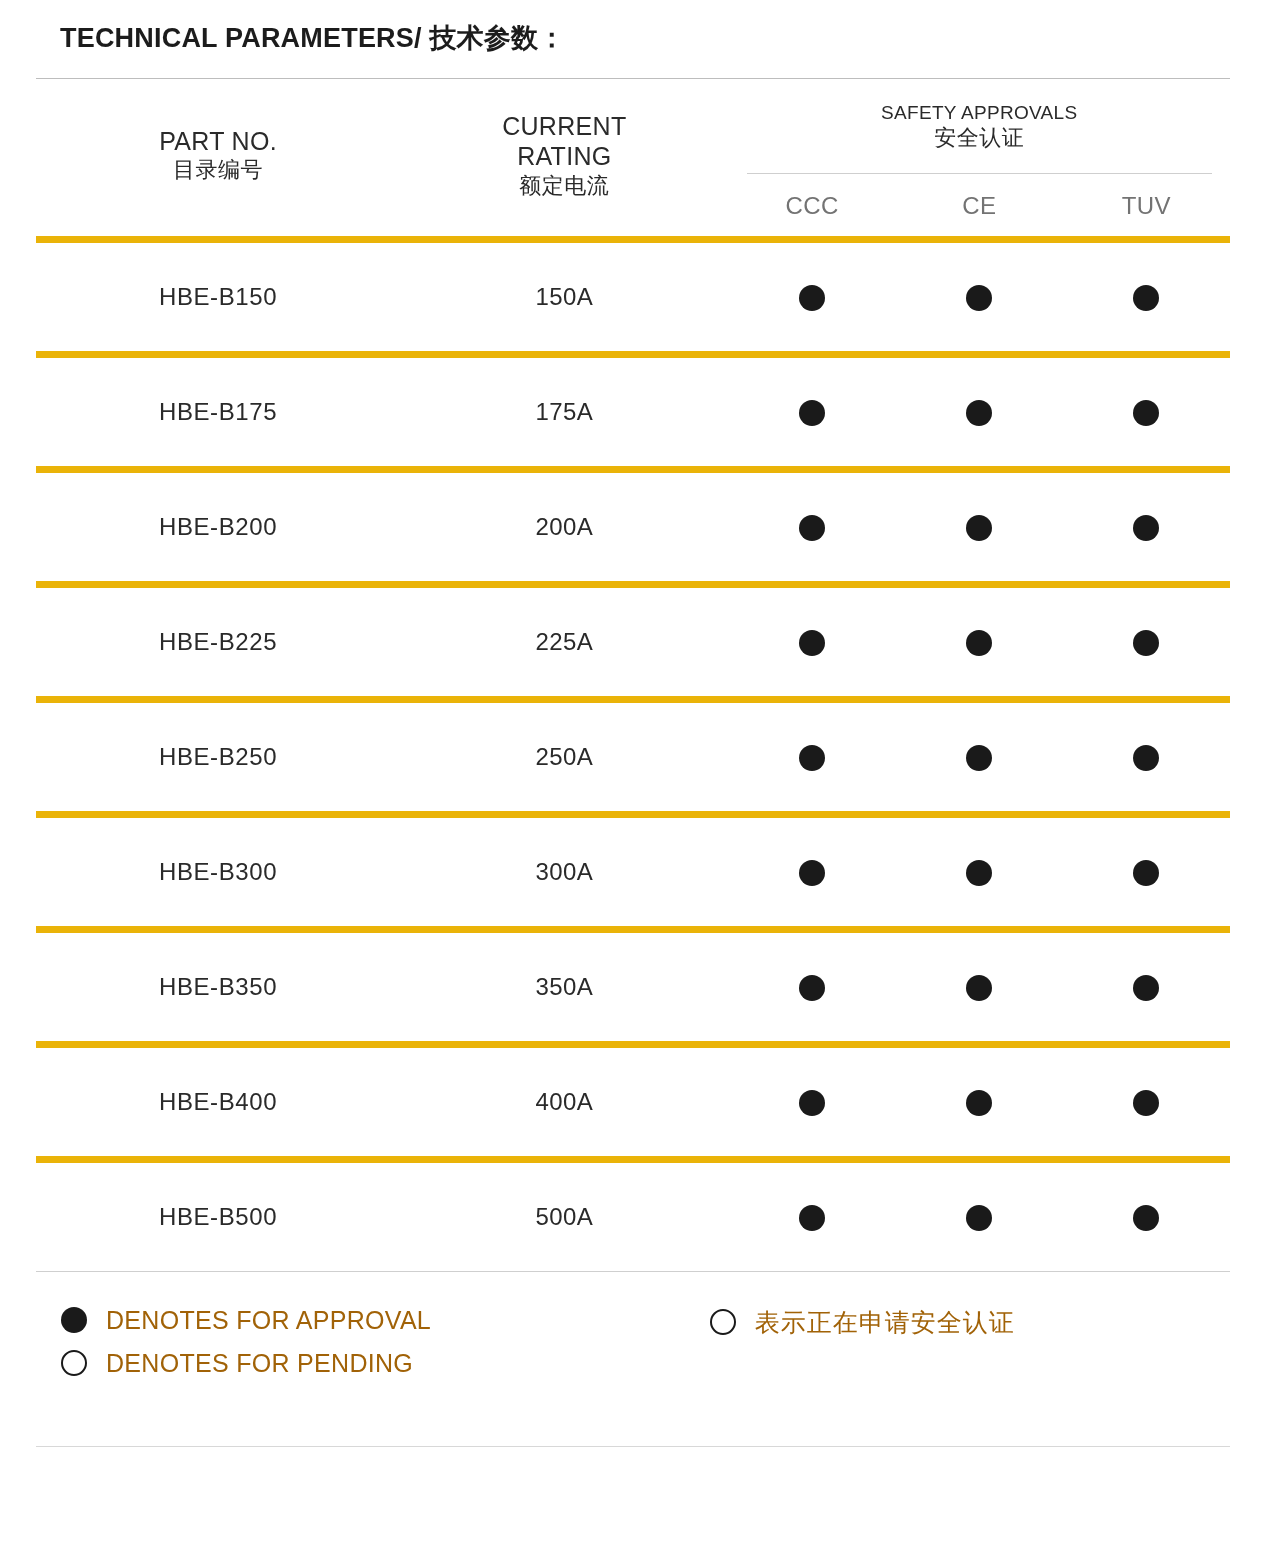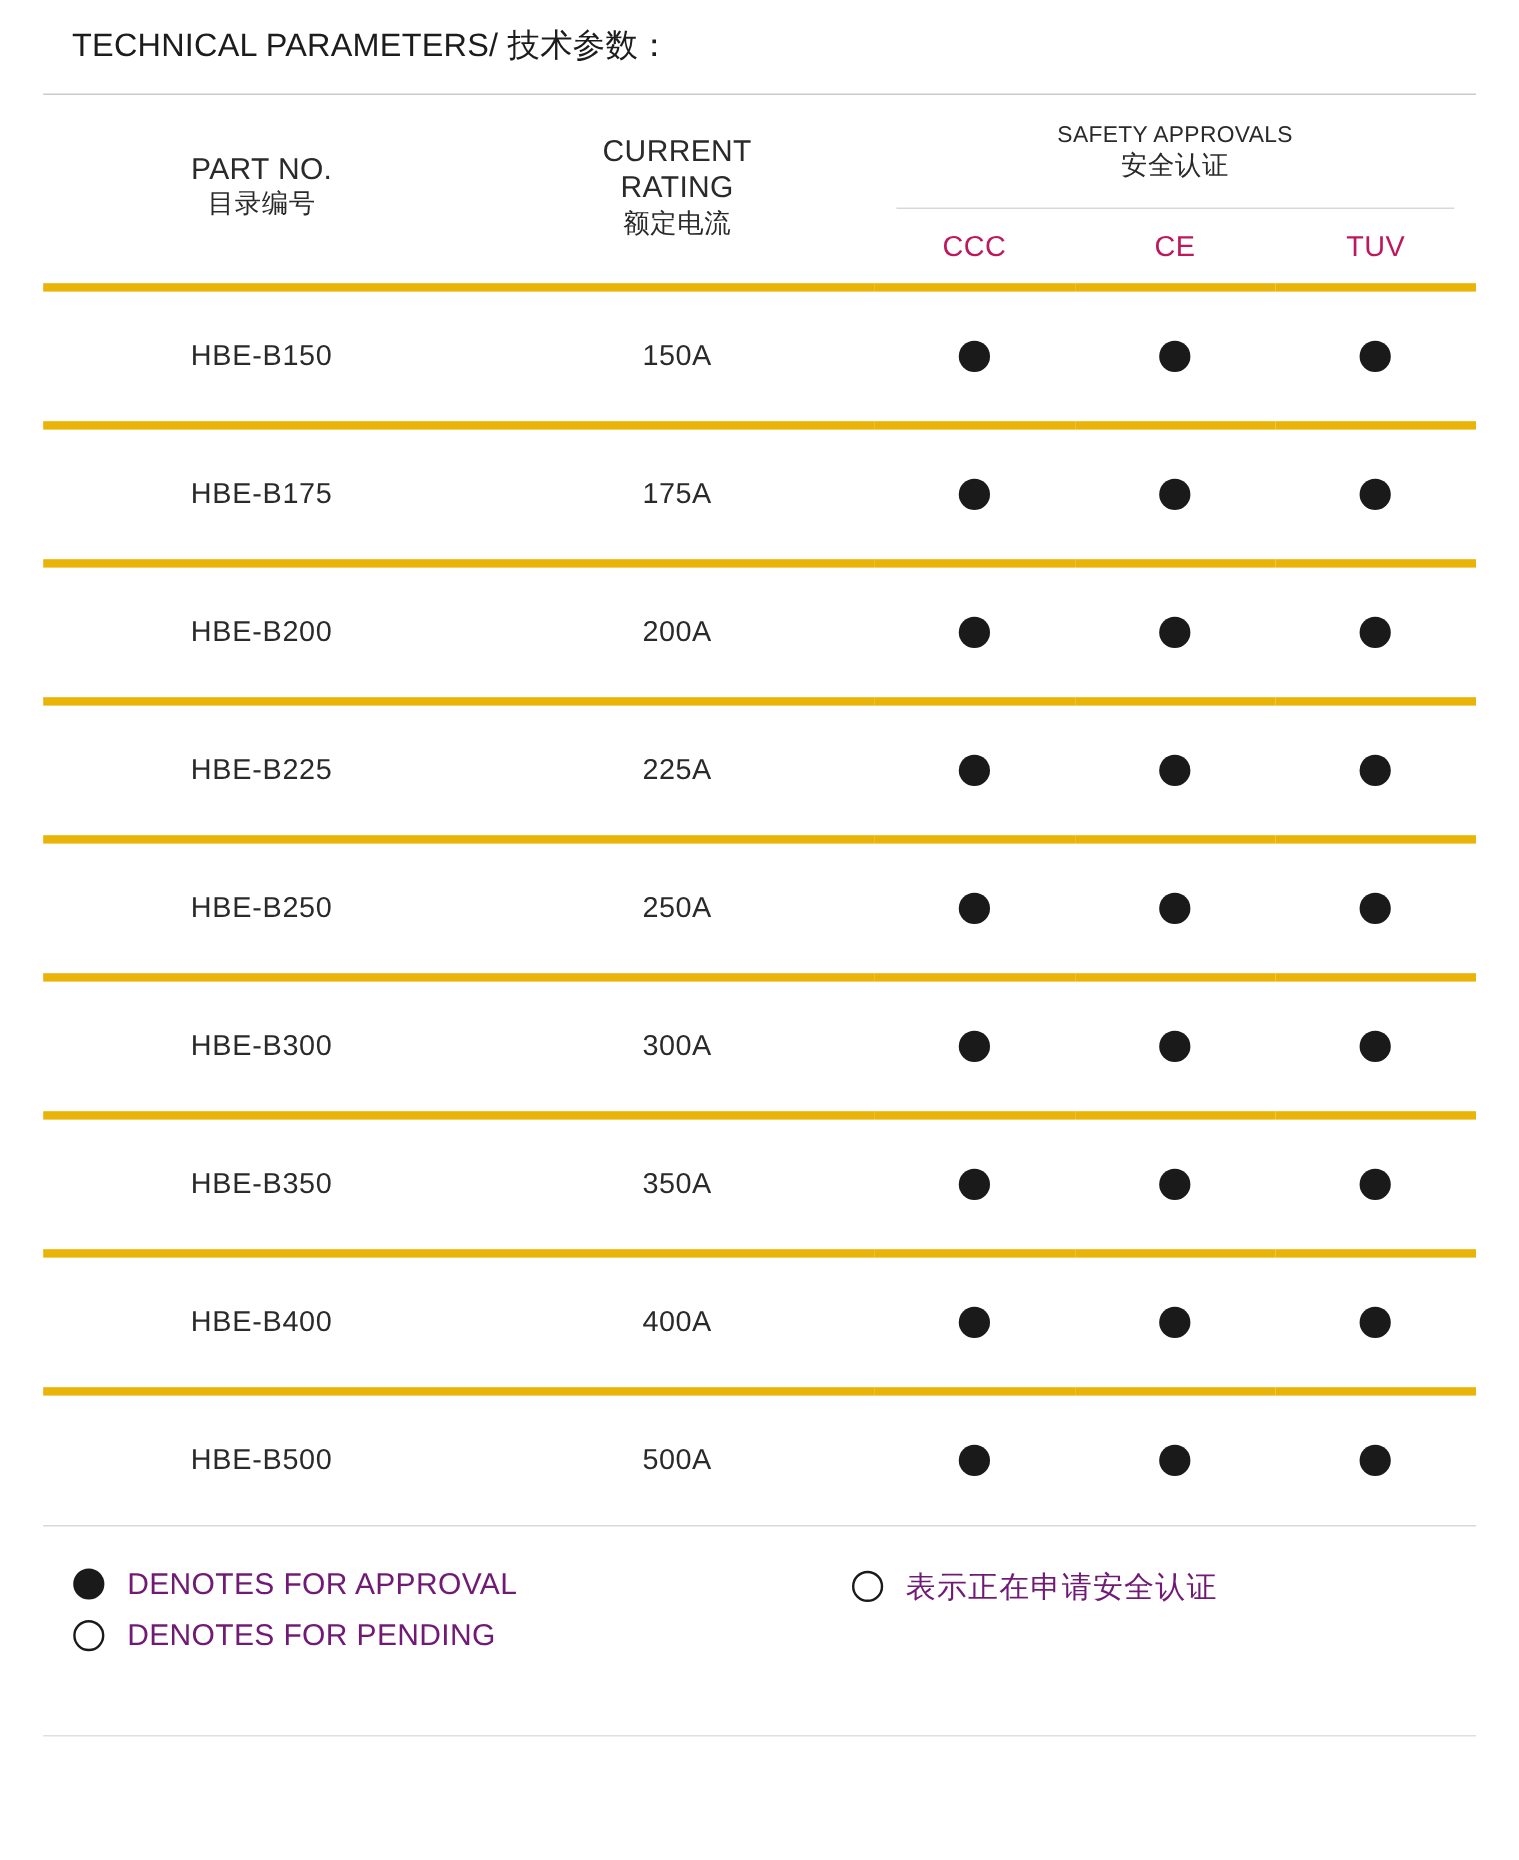--- a/index.html
+++ b/index.html
@@ -16,21 +16,21 @@
   }
   .page {
     position: relative;
     width: 1266px;
     height: 1550px;
     box-sizing: border-box;
     padding: 0 36px;
   }
   .title {
     font-size: 27px;
-    font-weight: normal;
+    font-weight: bold;
     letter-spacing: 0.2px;
     color: #1c1c1c;
     padding: 20px 0 22px 24px;
   }
   .rule {
     height: 1px;
     background: #d8d8d8;
     width: 100%;
   }
   .rule.strong { background: #bdbdbd; }
@@ -71,21 +71,21 @@
   .sa-divider {
     height: 1px;
     background: #cfcfcf;
     margin: 10px 18px 0 18px;
   }
   .sa-sub {
     font-size: 24px;
     letter-spacing: 0.4px;
     padding: 18px 0 16px 0;
     text-align: center;
-    color: #be185d;
+    color: #737373;
   }
   .left-hdr {
     padding: 26px 0 30px 0;
   }
 
   .row-cell {
     text-align: center;
     font-size: 24px;
     color: #2a2a2a;
     height: 106px;
@@ -123,21 +123,21 @@
   .legend-col.right { width: 46%; padding-left: 28px; box-sizing: border-box; }
   .legend-line {
     display: flex;
     align-items: center;
     gap: 18px;
     margin-bottom: 14px;
   }
   .legend-line .legend-text {
     font-size: 25px;
     letter-spacing: 0.3px;
-    color: #701a75;
+    color: #a16207;
     text-align: center;
   }
   .legend-line .legend-text.cn {
     font-size: 25px;
     letter-spacing: 1px;
   }
   .legend-dot-wrap {
     width: 28px;
     display: flex;
     justify-content: center;

